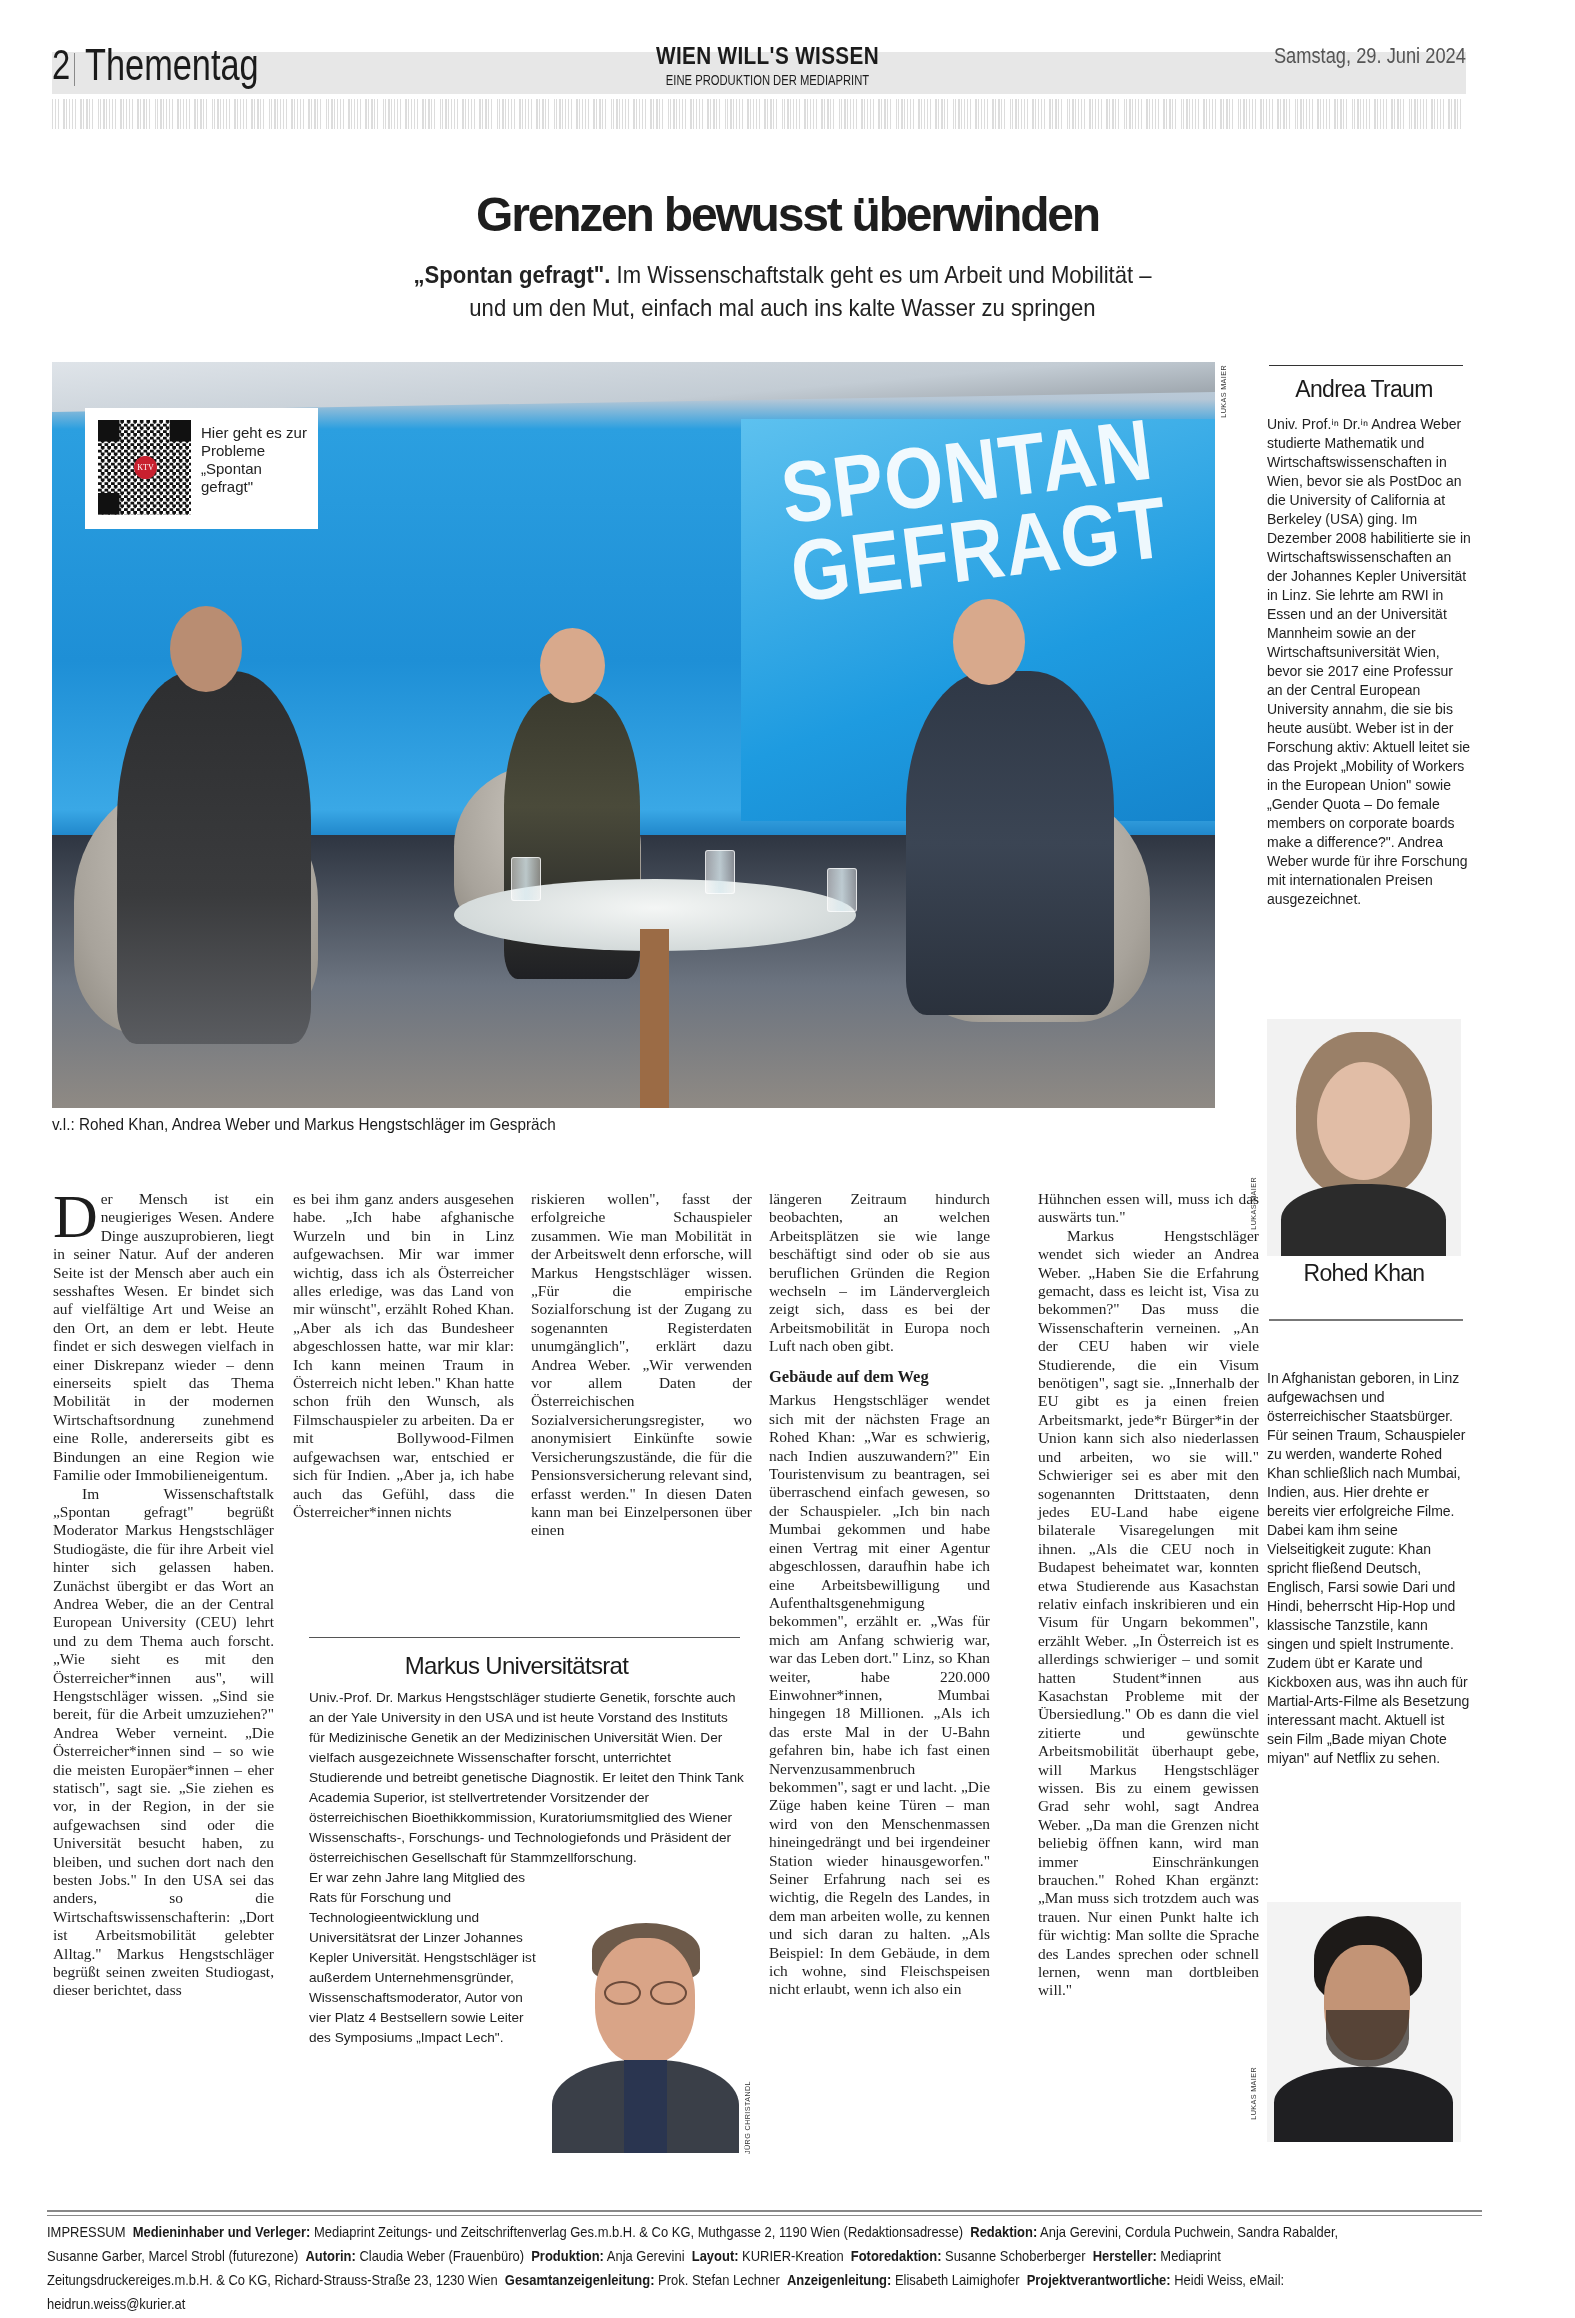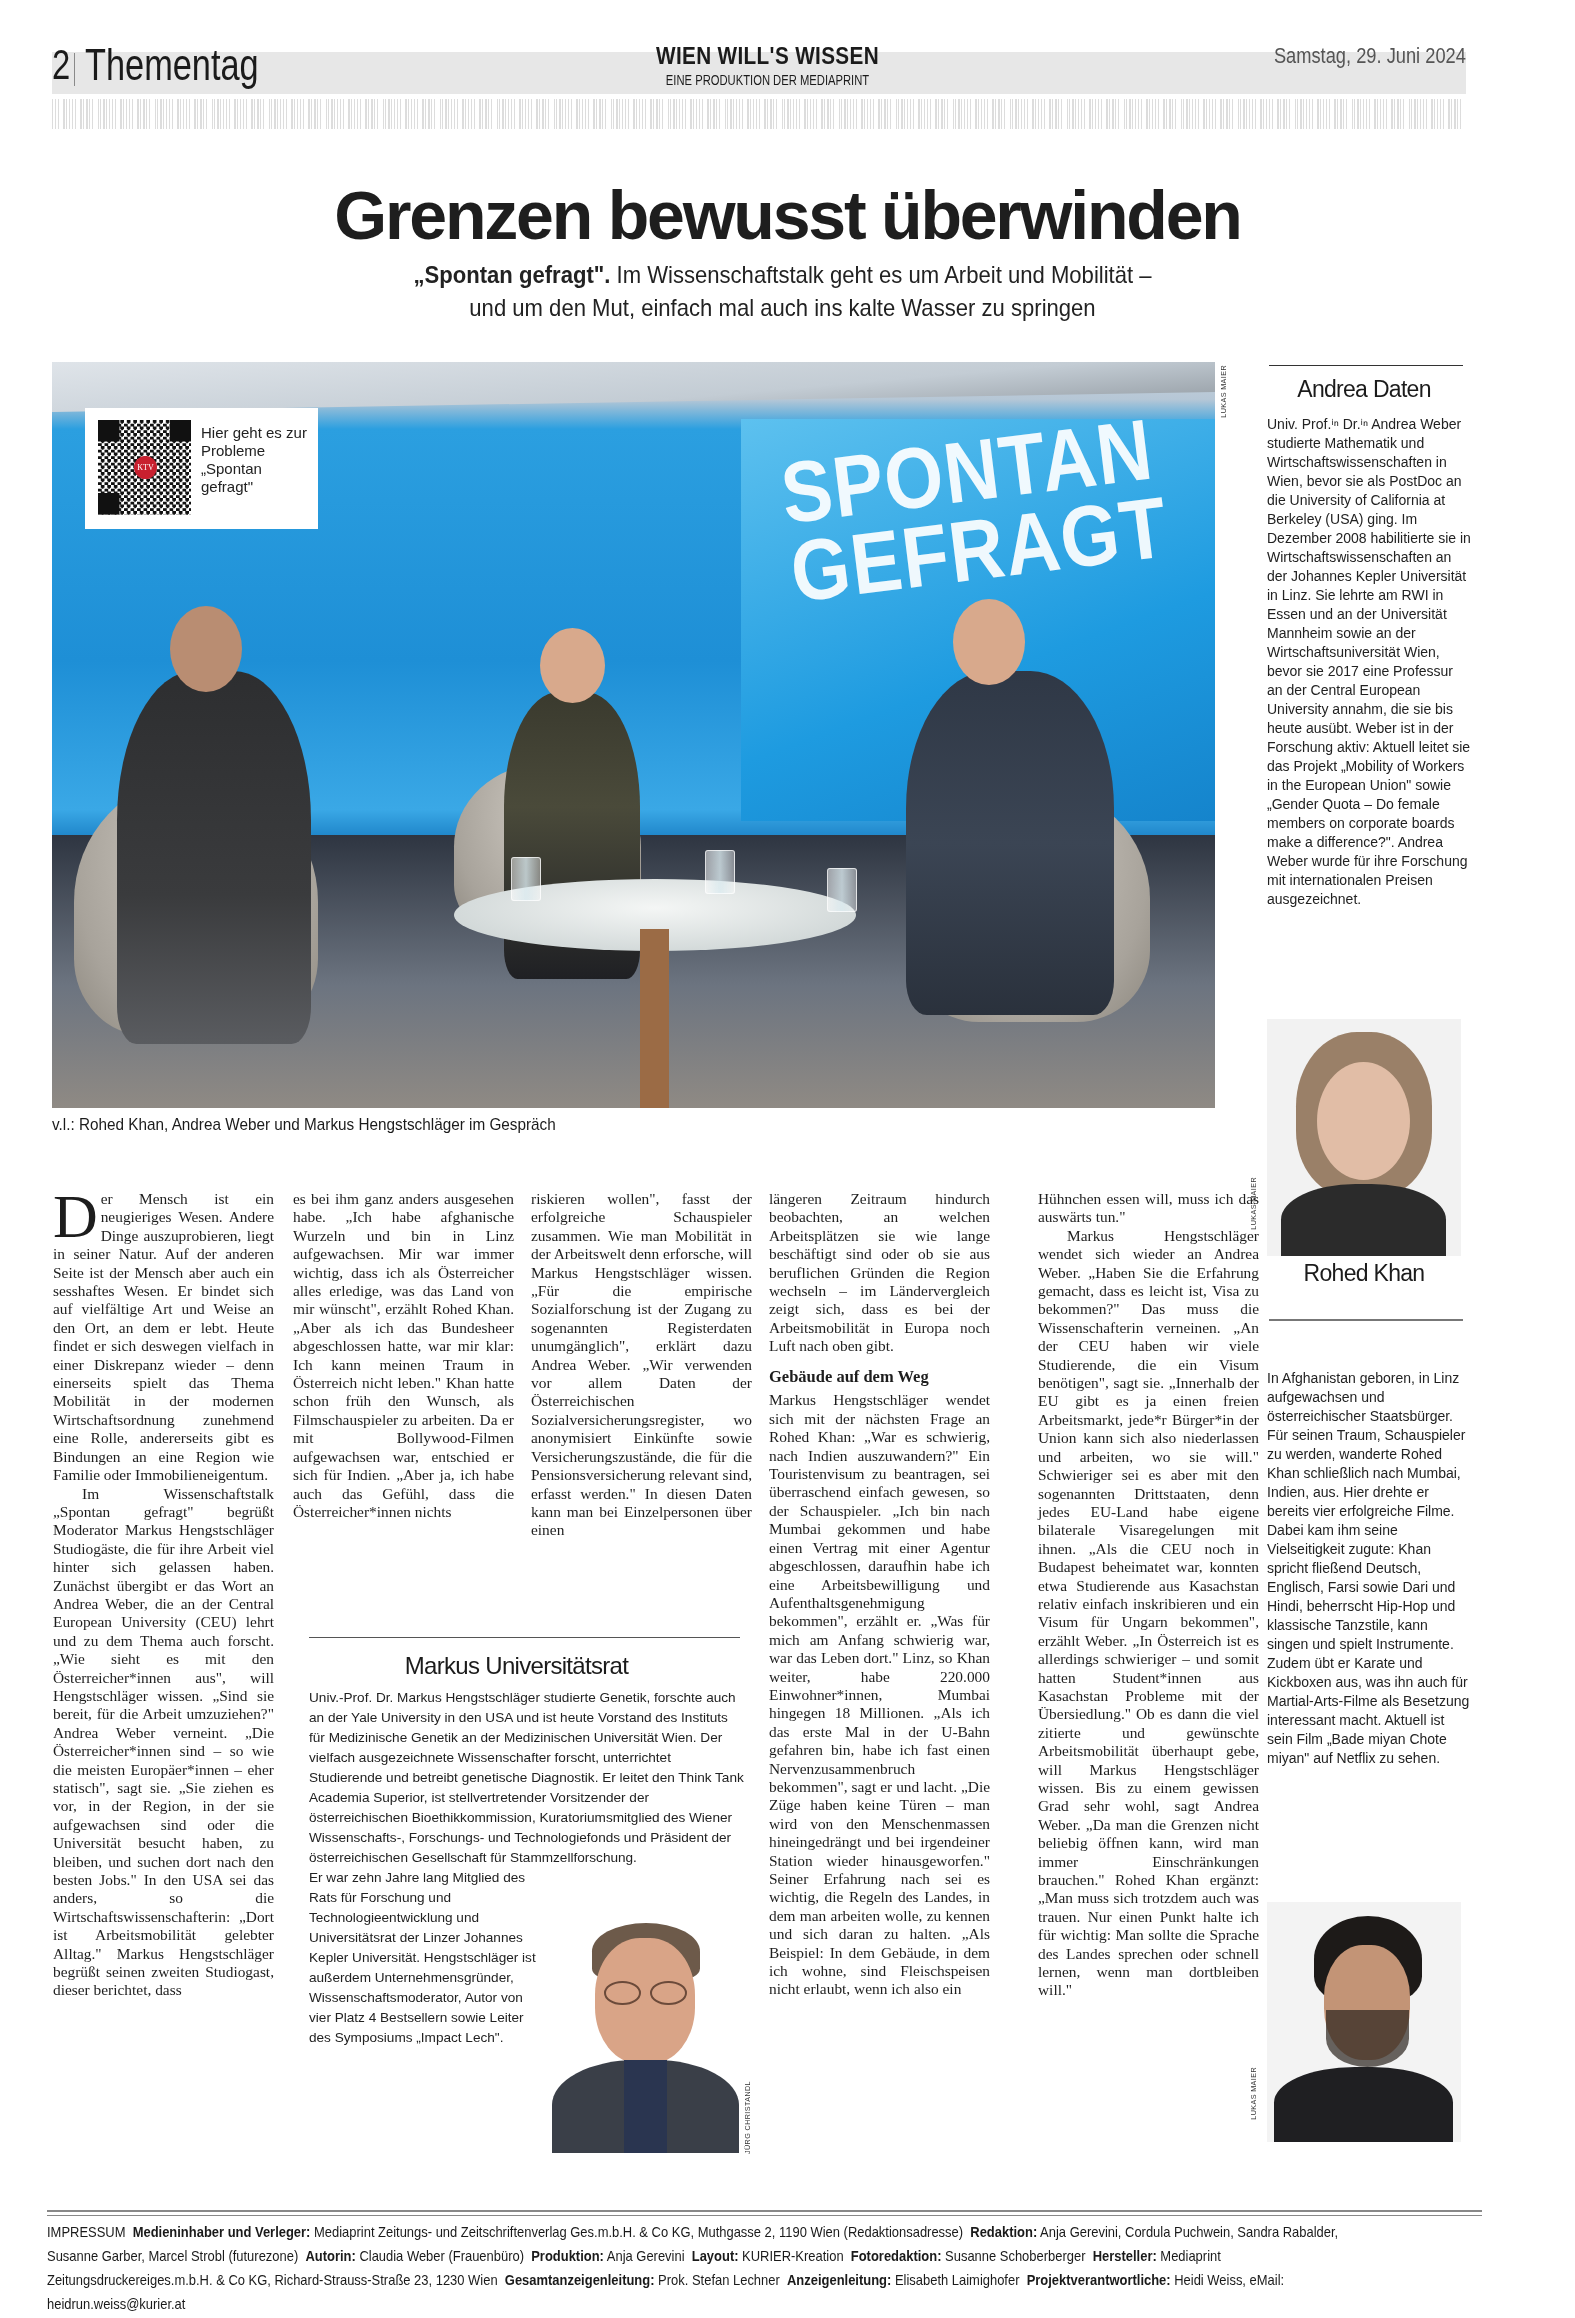--- a/index.html
+++ b/index.html
@@ -11,21 +11,21 @@
   .page-num { position: absolute; left: 52px; top: 40px; font-family: "Liberation Sans", sans-serif; font-size: 42px; line-height: 50px; font-weight: 400; transform: scaleX(0.78); transform-origin: left center; }
   .page-sep { position: absolute; left: 74px; top: 53px; width: 1.4px; height: 33px; background: #8a8a8a; }
   .ressort { position: absolute; left: 85px; top: 40px; font-family: "Liberation Sans", sans-serif; font-size: 44px; line-height: 50px; transform: scaleX(0.78); transform-origin: left center; }
   .series { position: absolute; left: 624px; top: 43px; width: 287px; text-align: center; font-family: "Liberation Sans", sans-serif; font-size: 24.4px; font-weight: 700; line-height: 26px; transform: scaleX(0.85); transform-origin: center; letter-spacing: 0.4px; }
   .series-sub { position: absolute; left: 624px; top: 72px; width: 287px; text-align: center; font-family: "Liberation Sans", sans-serif; font-size: 14.4px; line-height: 16px; transform: scaleX(0.78); transform-origin: center; }
   .date { position: absolute; right: 109px; top: 44px; font-family: "Liberation Sans", sans-serif; font-size: 21.5px; color: #555; transform: scaleX(0.85); transform-origin: right center; }
   .hatch { position: absolute; left: 52px; top: 99px; width: 1414px; height: 30px;
     background: repeating-linear-gradient(90deg, #1a1a1a 0 1.4px, #fff 1.4px 2.9px, #1a1a1a 2.9px 3.6px, #fff 3.6px 5.7px); opacity: .15; }
 
   
-  .headline { position: absolute; left: 0; top: 172px; width: 1575px; text-align: center; font-family: "Liberation Sans", sans-serif; font-size: 68px; line-height: 86px; letter-spacing: -2.2px; color: #1e1e1e; }
+  .headline { position: absolute; left: 0; top: 172px; width: 1575px; text-align: center; font-family: "Liberation Sans", sans-serif; font-size: 48px; line-height: 86px; letter-spacing: -2.2px; color: #1e1e1e; }
   .dek { position: absolute; left: 273px; top: 258px; width: 1019px; text-align: center; font-family: "Liberation Sans", sans-serif; font-size: 24px; line-height: 33px; color: #222; transform: scaleX(0.92); transform-origin: center; }
   .dek b { font-weight: 700; }
 
   
   .photo { position: absolute; left: 52px; top: 362px; width: 1163px; height: 746px; overflow: hidden;
     background: linear-gradient(180deg, #c9d3dc 0%, #b6c7d6 5%, #2b9fe0 9%, #1e8fd6 40%, #3aa8e6 60%, #0d6fb7 66%, #2a3340 70%, #5b6672 100%); }
   .photo .wall-top { position: absolute; left: 0; top: 0; width: 100%; height: 50px; background: linear-gradient(175deg, #dfe4e9 0%, #c3ccd4 60%, #8d959c 100%); clip-path: polygon(0 0,100% 0,100% 60%,0 100%); }
   .photo .screen { position: absolute; left: 689px; top: 57px; width: 474px; height: 402px; background: linear-gradient(160deg, #5dc1ef 0%, #1e9be0 60%, #1584cc 100%); }
   .photo .spontan { position: absolute; left: 725px; top: 93px; font-family: "Liberation Sans", sans-serif; font-weight: 700; font-size: 86px; line-height: 79px; color: rgba(255,255,255,.92); transform: rotate(-7deg) scaleX(0.88); transform-origin: left top; letter-spacing: 1.4px; }
   .photo .floor { position: absolute; left: 0; bottom: 0; width: 100%; height: 273px; background: linear-gradient(180deg,#2e3541 0%, #6c7480 55%, #8f8a84 100%); }
@@ -123,21 +123,21 @@
   <div class="qr">
     <div class="qr-logo">KTV</div>
   </div>
   <div class="qr-text">Hier geht es zur Probleme „Spontan gefragt"</div>
 </div>
 
 <div class="credit-v" style="left:1219px;top:365px;">LUKAS MAIER</div>
 <div class="caption">v.l.: Rohed Khan, Andrea Weber und Markus Hengstschläger im Gespräch</div>
 
 <div class="sb-rule" style="top:365px;"></div>
-<div class="sb-title" style="top:375px;">Andrea Daten</div>
+<div class="sb-title" style="top:375px;">Andrea Traum</div>
 <div class="sb-body" style="top:415px;">Univ. Prof.ⁱⁿ Dr.ⁱⁿ Andrea Weber studierte Mathematik und Wirtschaftswissenschaften in Wien, bevor sie als PostDoc an die University of California at Berkeley (USA) ging. Im Dezember 2008 habilitierte sie in Wirtschaftswissenschaften an der Johannes Kepler Universität in Linz. Sie lehrte am RWI in Essen und an der Universität Mannheim sowie an der Wirtschaftsuniversität Wien, bevor sie 2017 eine Professur an der Central European University annahm, die sie bis heute ausübt. Weber ist in der Forschung aktiv: Aktuell leitet sie das Projekt „Mobility of Workers in the European Union" sowie „Gender Quota – Do female members on corporate boards make a difference?". Andrea Weber wurde für ihre Forschung mit internationalen Preisen ausgezeichnet.</div>
 <div class="portrait" style="left:1267px;top:1019px;width:194px;height:237px;">
   <div style="position:absolute;left:29px;top:13px;width:136px;height:165px;border-radius:45% 45% 40% 40%;background:#9a8068;"></div>
   <div style="position:absolute;left:50px;top:43px;width:93px;height:118px;border-radius:50%;background:#e1bda6;"></div>
   <div style="position:absolute;left:14.4px;top:165px;width:165px;height:79px;border-radius:45% 45% 0 0;background:#2b2b2b;"></div>
 </div>
 <div class="credit-v" style="left:1249px;top:1177px;">LUKAS MAIER</div>
 
 <div class="sb-rule" style="top:1319px;background:#777;height:2.2px;"></div>
 <div class="sb-title" style="top:1259px;">Rohed Khan</div>

